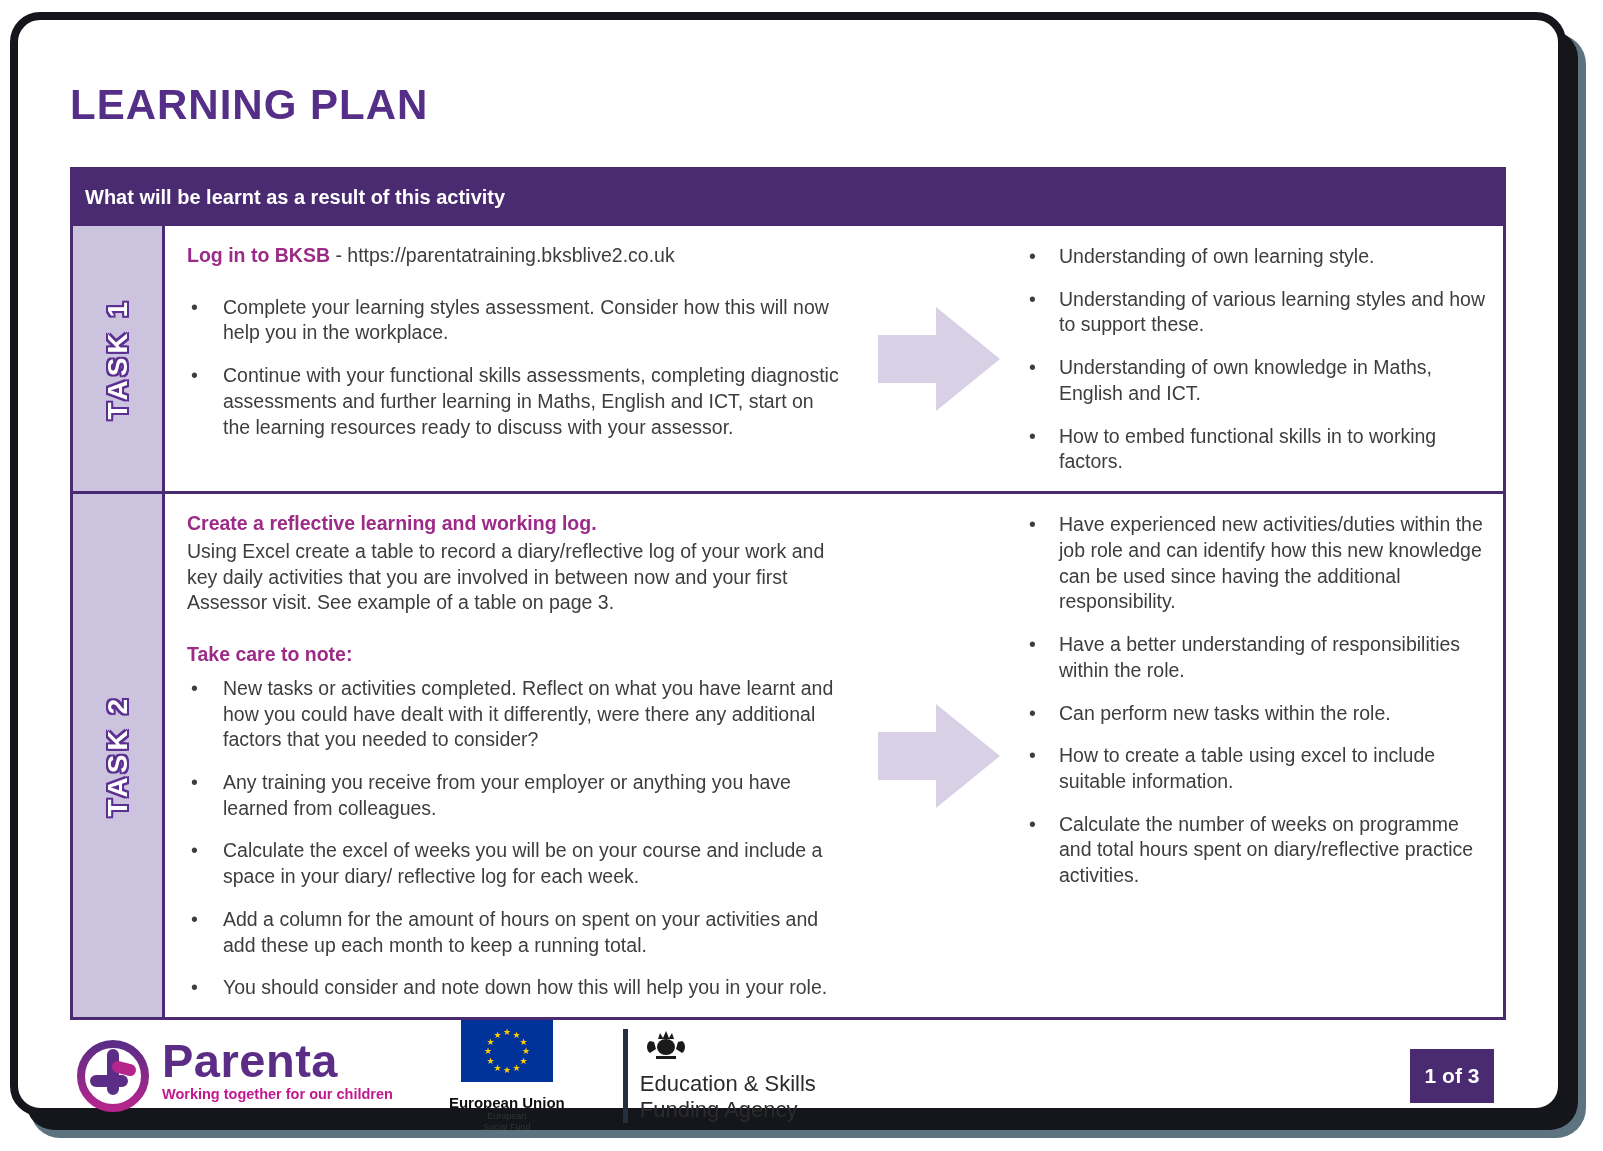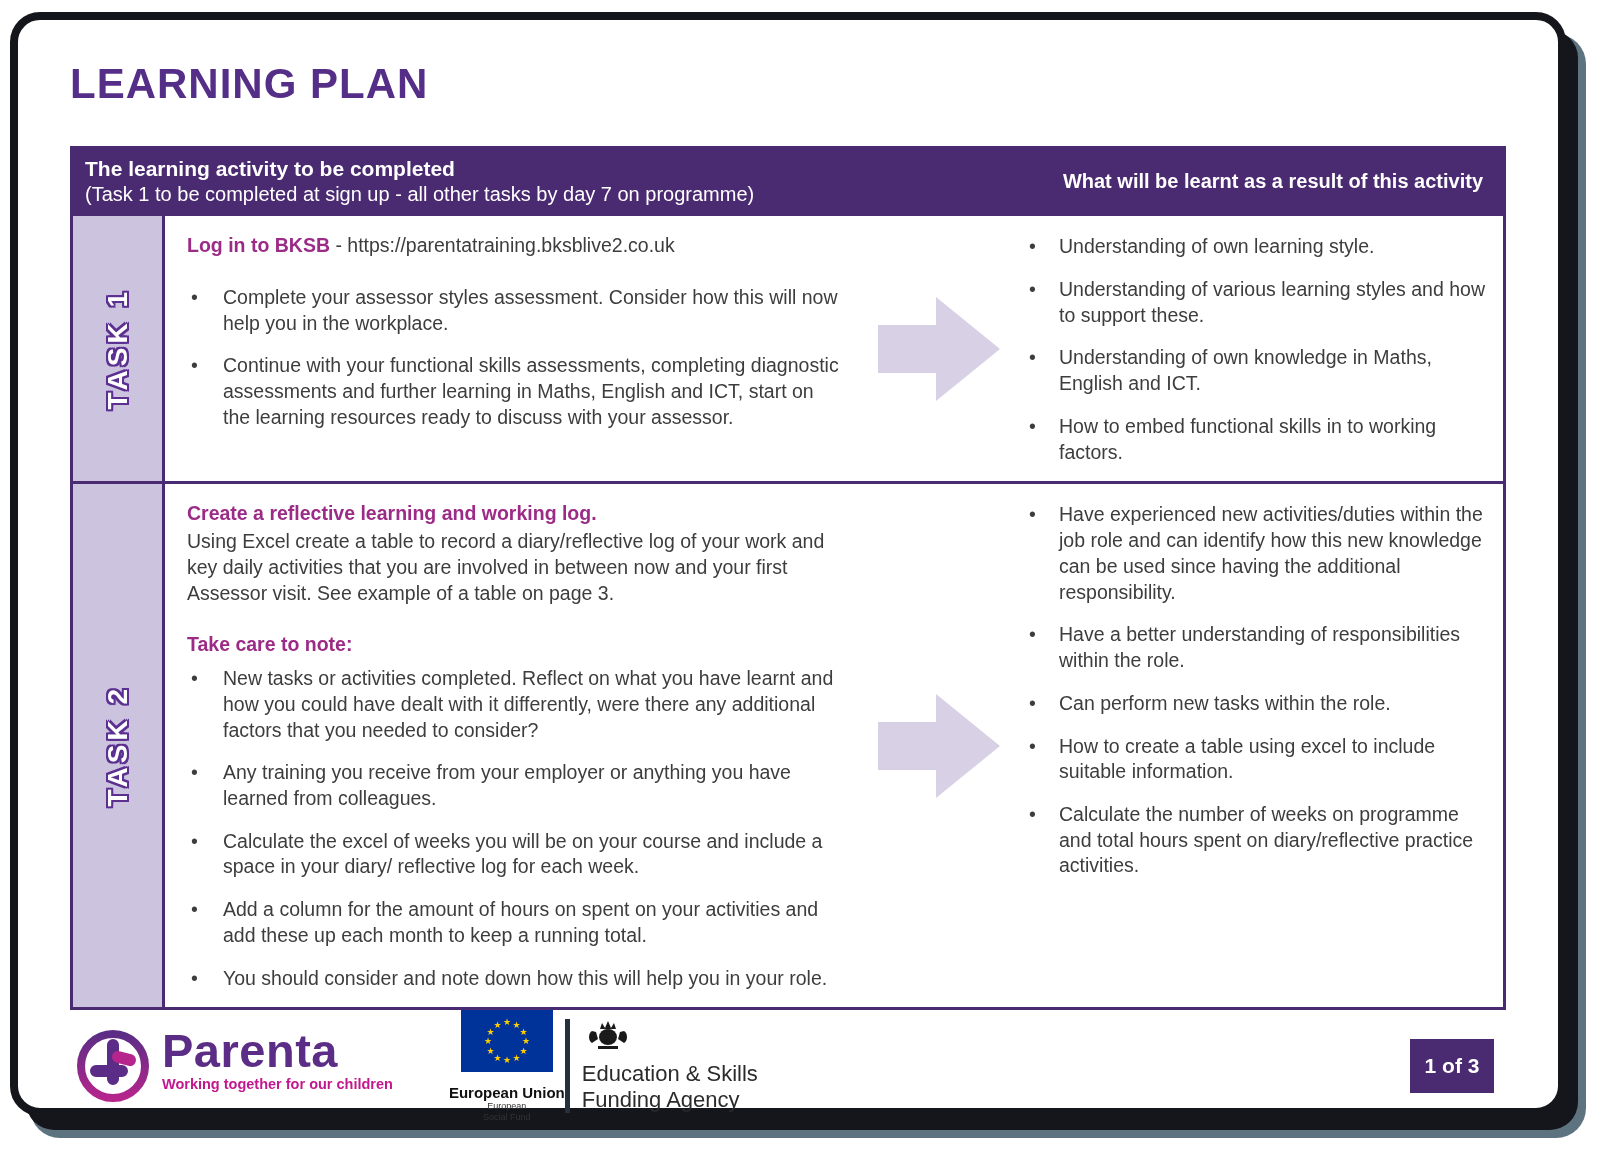--- a/index.html
+++ b/index.html
@@ -8,21 +8,21 @@
 
   .page {
     position:absolute; left:10px; top:12px; width:1556px; height:1104px;
     background:#ffffff;
     border:8px solid var(--frame_dark,#14161b);
     border-radius:30px;
     box-shadow: 14px 16px 0 -2px var(--frame_dark,#14161b), 20px 22px 0 0 var(--shadow_slate,#5e7380);
   }
   .doc {
     position:relative; width:100%; height:100%;
-    padding:40px 52px 34px 52px;
+    padding:61px 52px 34px 52px;
     display:flex; flex-direction:column;
   }
 
   
   .title {
     color:var(--title_purple,#552e87);
     font-size:42px; font-weight:800; letter-spacing:1px;
   }
   .title-rule { width:325px; height:5px; background:var(--title_purple,#552e87); margin-top:16px; }
 
@@ -84,21 +84,21 @@
 
   .parenta { display:flex; align-items:flex-start; }
   .parenta-text { margin-left:10px; display:flex; flex-direction:column; }
   .parenta-name { color:#5b2d86; font-size:47px; font-weight:700; letter-spacing:0.5px; line-height:1.0; }
   .parenta-tag  { color:#c2188f; font-size:14.5px; font-weight:700; margin-top:2px; }
 
   .eu-block { margin-left:56px; display:flex; flex-direction:column; align-items:center; }
   .eu-title { font-size:15px; font-weight:700; color:#111; margin-top:12px; }
   .eu-sub   { font-size:9px; color:#333; line-height:1.15; text-align:center; }
 
-  .esfa { display:flex; align-items:stretch; }
+  .esfa { margin-left:58px; display:flex; align-items:stretch; }
   .esfa-bar { width:5px; background:#24303c; margin-right:12px; }
   .esfa-body { display:flex; flex-direction:column; }
   .esfa-text { font-size:22px; color:#2b2b2b; line-height:1.18; }
 
   .badge {
     margin-left:auto; margin-right:6px;
     background:var(--purple_dark,#4a2a70); color:#fff;
     font-size:21px; font-weight:700;
     width:84px; height:54px; display:flex; align-items:center; justify-content:center;
   }
@@ -108,41 +108,37 @@
 
 <div class="page">
   <div class="doc">
 
     <div class="title">LEARNING PLAN</div>
     <div class="title-rule"></div>
 
     <div class="lp-table">
 
       <div class="lp-header">
-        <div>
-          <div class="hl1">The learning activity to be completed</div>
-          <div class="hl2">(Task 1 to be completed at sign up - all other tasks by day 7 on programme)</div>
-        </div>
         <div class="hr">What will be learnt as a result of this activity</div>
       </div>
 
       <div class="task-row row-task1">
         <div class="label-cell">
           <div class="task-label">TASK 1</div>
         </div>
         <div class="content-cell">
           <div class="headblock">
             <span class="magenta">Log in to BKSB</span><span class="lead-rest"> - https://parentatraining.bksblive2.co.uk</span>
             
           </div>
 
           <ul class="bullets">
               <li>
                 <span class="dot">•</span>
-                <span>Complete your assessor styles assessment. Consider how this will now help you in the workplace.</span>
+                <span>Complete your learning styles assessment. Consider how this will now help you in the workplace.</span>
               </li>
               <li>
                 <span class="dot">•</span>
                 <span>Continue with your functional skills assessments, completing diagnostic assessments and further learning in Maths, English and ICT, start on the learning resources ready to discuss with your assessor.</span>
               </li>
             </ul>
         </div>
         <div class="arrow-cell">
           <svg width="125" height="128" viewBox="0 0 125 128">
             <path d="M0 40 L58 40 L58 12 L122 64 L58 116 L58 88 L0 88 Z" fill="var(--arrow_lavender,#d8d1e6)"></path>

